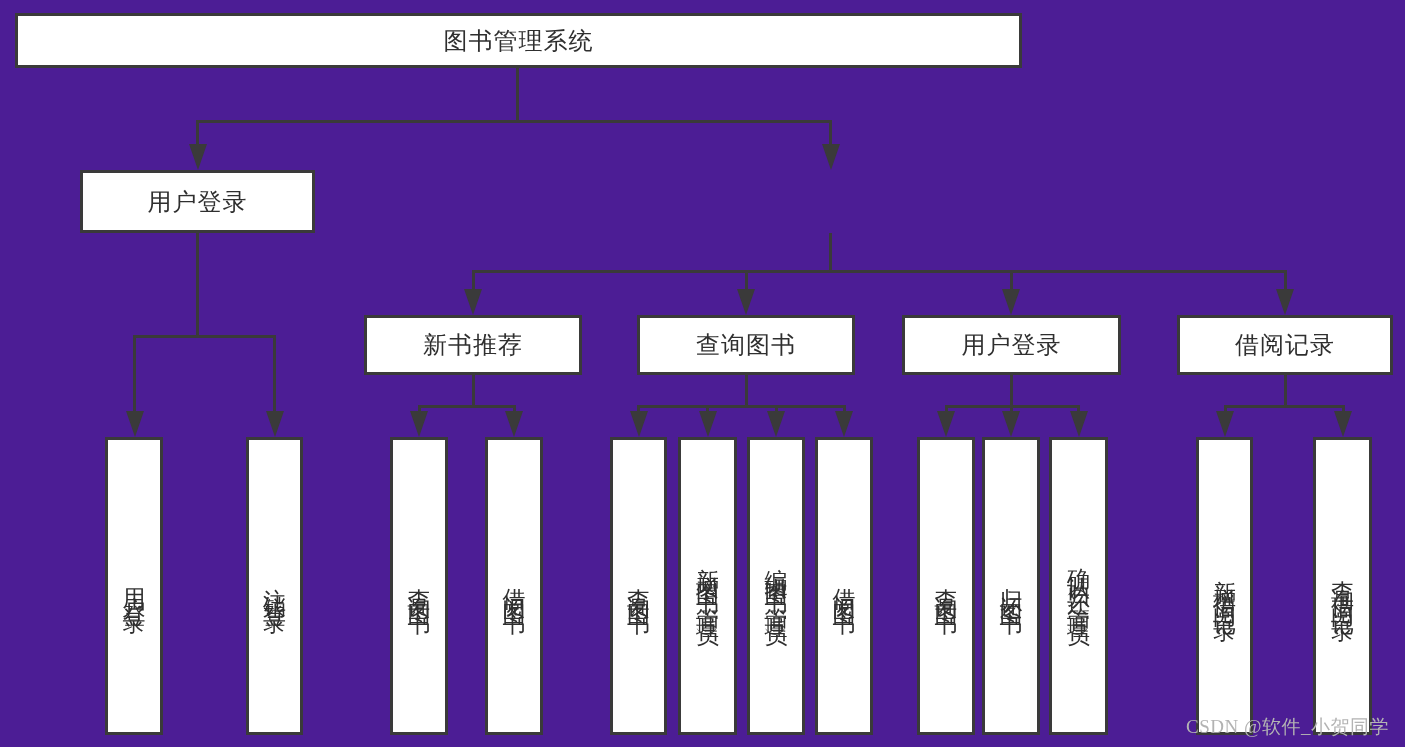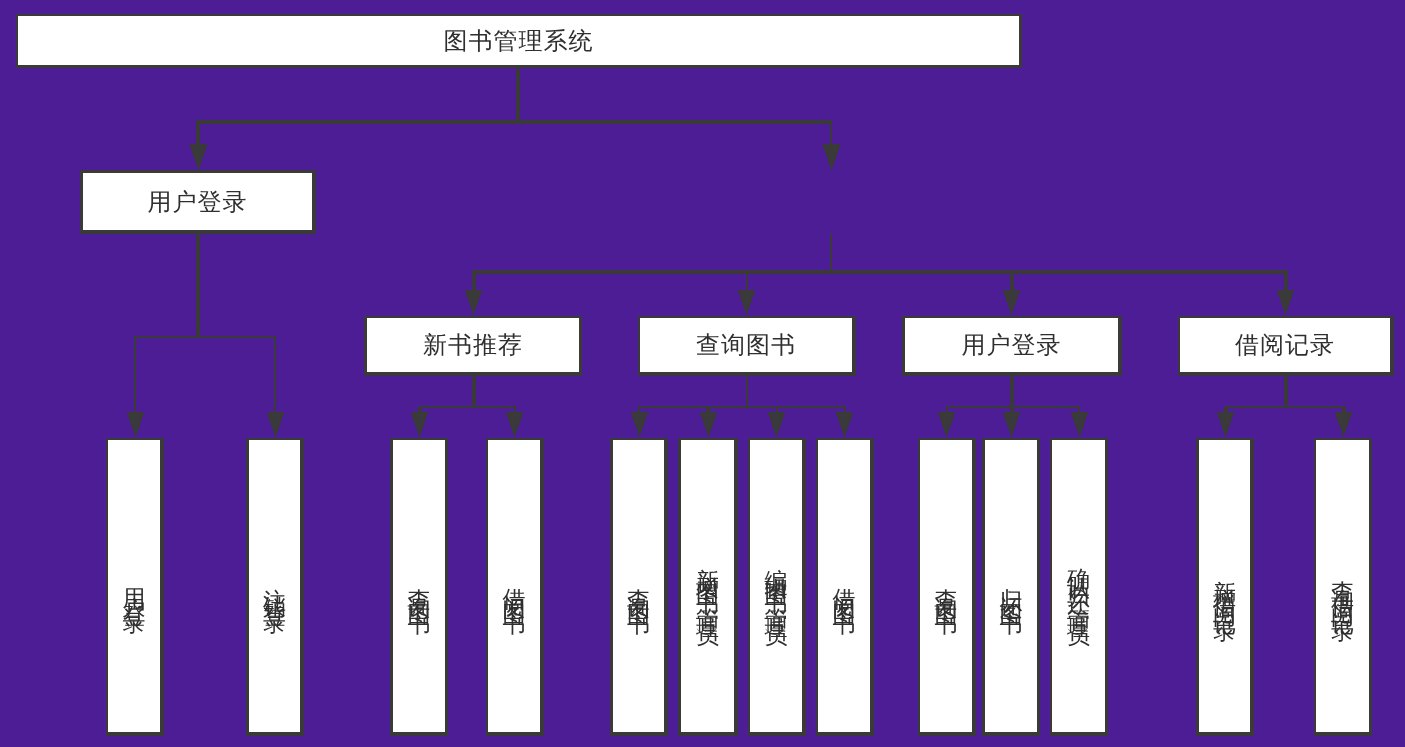--- a/index.html
+++ b/index.html
@@ -181,14 +181,15 @@
     <span>确认归还（管理员）</span>
   </div>
 
   <div class="leaf" style="left:1196px;width:57px;">
     <span>新增借阅记录</span>
   </div>
   <div class="leaf" style="left:1313px;width:59px;">
     <span>查询借阅记录</span>
   </div>
 
+  <div class="watermark">CSDN @软件_小贺同学</div>
 
 </div>
 
 </body></html>

